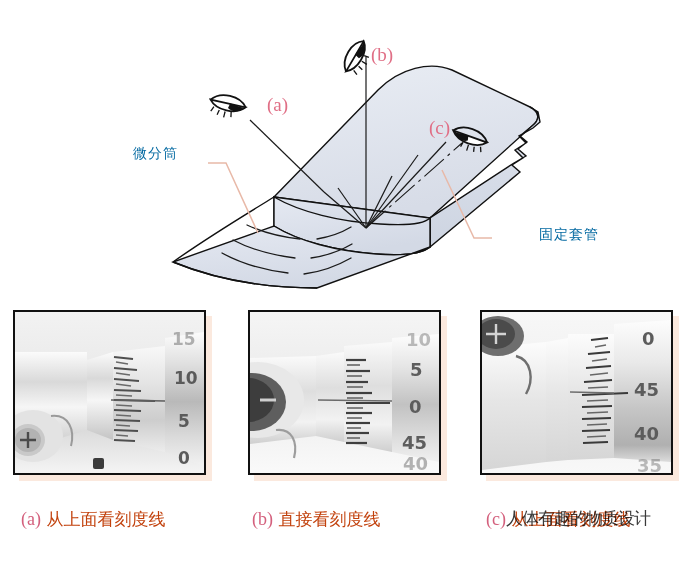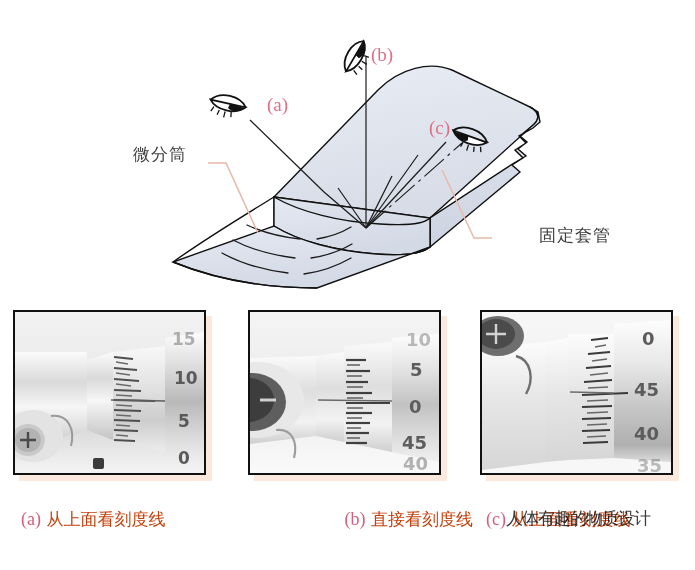--- a/index.html
+++ b/index.html
@@ -15,21 +15,21 @@
   
   #diagram{position:absolute;left:0;top:0;width:695px;height:308px;}
   #diagram svg{display:block;}
 
   .lbl{
     position:absolute;
     font-family:"DejaVu Sans","Liberation Sans",sans-serif;
     white-space:nowrap;
     line-height:1;
   }
-  .lbl-cn{color:#404040;font-size:17px;letter-spacing:1px;}
+  .lbl-cn{color:#0369a1;font-size:14px;letter-spacing:1px;}
   .lbl-eye{color:#e06f86;font-size:19px;font-family:"Liberation Serif","DejaVu Serif",serif;}
 
   #lbl-weifentong{left:133px;top:146px;}
   #lbl-guding{left:497px;top:227px;margin-left:42px;}
   #lbl-a{left:267px;top:95px;}
   #lbl-b{left:371px;top:45px;}
   #lbl-c{left:429px;top:118px;}
 
   
   #photos{position:absolute;left:0;top:310px;width:695px;height:260px;}
@@ -54,21 +54,21 @@
     position:absolute;left:0;top:200px;width:215px;
     text-align:left;
     font-size:17px;
     font-family:"DejaVu Sans","Liberation Sans",sans-serif;
     line-height:1;
     white-space:nowrap;
   }
   .caption .tag{color:#d4607d;font-family:"Liberation Serif","DejaVu Serif",serif;font-size:18px;}
   .caption .txt{color:#c2410c;}
   #cap-a{left:8px;}
-  #cap-b{left:10px;text-align:right;}
+  #cap-b{left:4px;}
   #cap-c{left:6px;}
 
   
   .cap-overlay{
     position:absolute;left:26px;top:200px;
     font-size:17px;color:#3a3a3a;
     font-family:"DejaVu Sans","Liberation Sans",sans-serif;
     white-space:nowrap;line-height:1;
     letter-spacing:-1px;
     mix-blend-mode:multiply;

